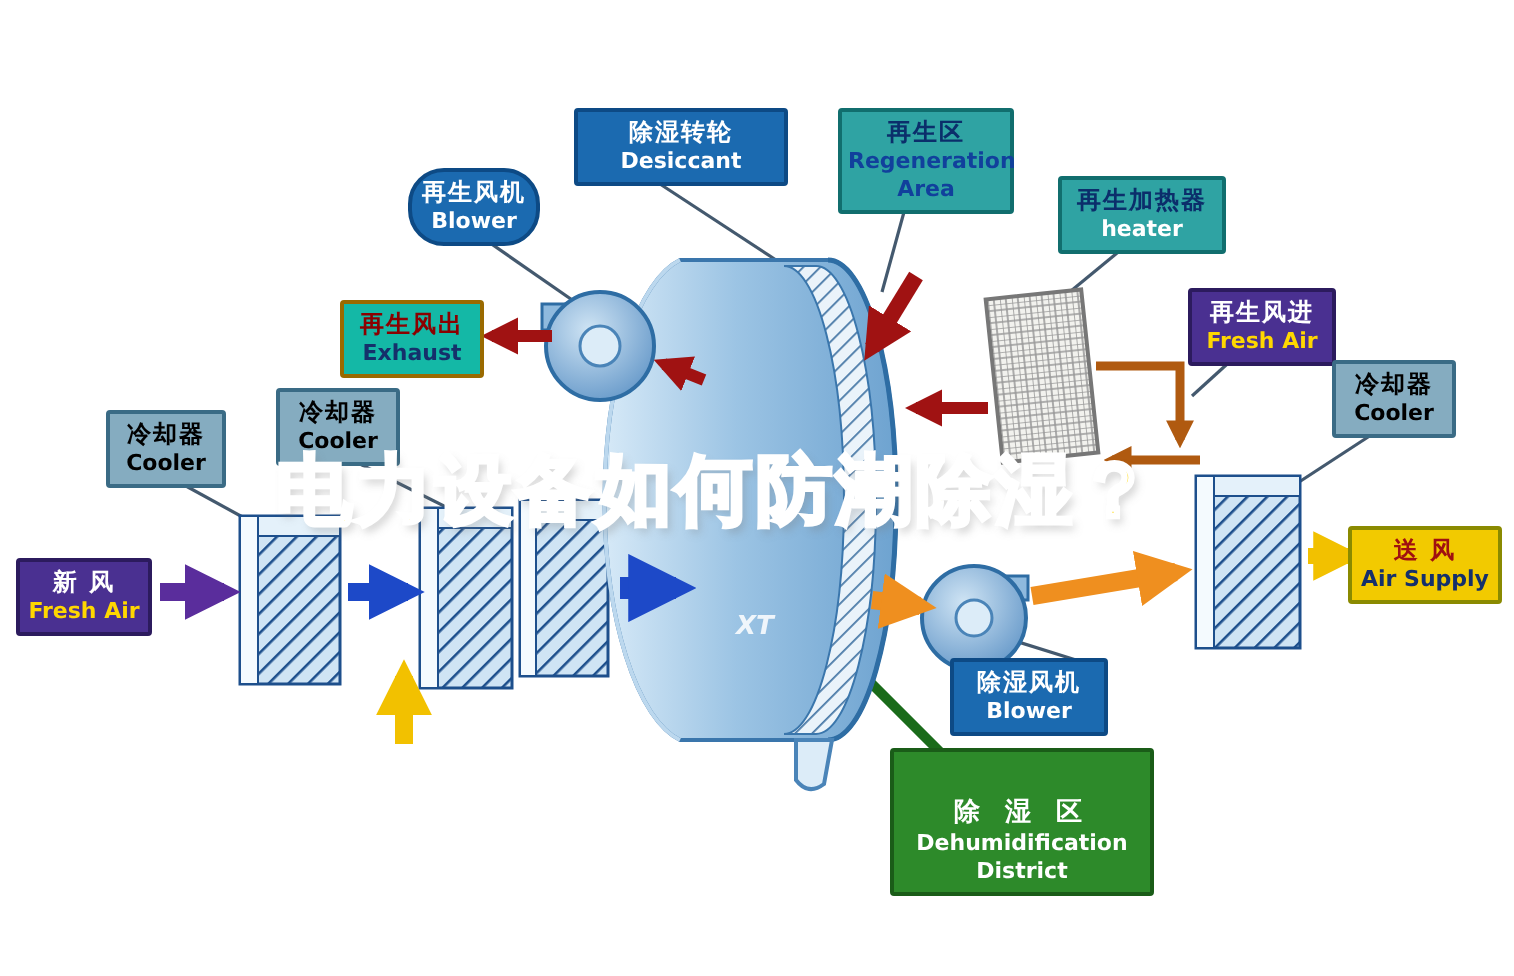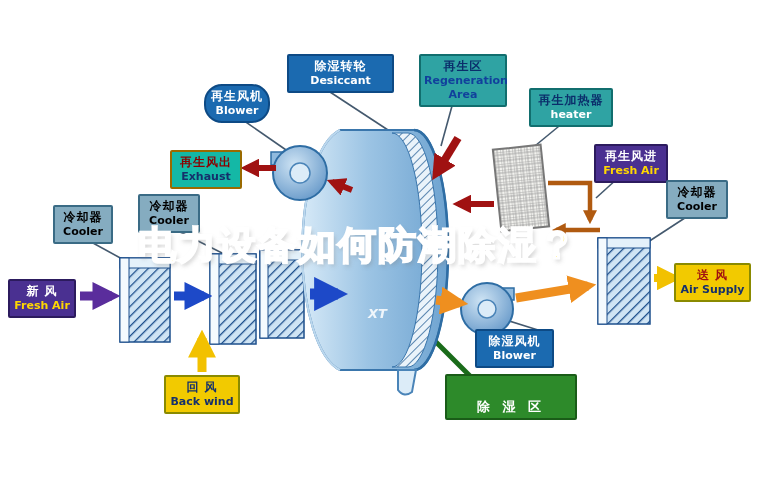--- a/index.html
+++ b/index.html
@@ -214,32 +214,29 @@
   <div class="lbl cool" style="left:666px;top:180px;width:62px;">
     <div class="zh">冷却器</div>
     <div class="en">Cooler</div>
   </div>
 
   <div class="lbl purple" style="left:8px;top:279px;width:68px;">
     <div class="zh">新  风</div>
     <div class="en">Fresh Air</div>
   </div>
 
-  <div class="lbl yellow" style="left:164px;top:375px;width:76px;">
-    <div class="zh">回  风</div>
-    <div class="en">Back wind</div>
-  </div>
 
   <div class="lbl yellow zh-red" style="left:674px;top:263px;width:77px;">
     <div class="zh">送  风</div>
     <div class="en">Air Supply</div>
   </div>
 
   <div class="lbl blue" style="left:475px;top:329px;width:79px;">
     <div class="zh">除湿风机</div>
     <div class="en">Blower</div>
   </div>
 
   <div class="lbl green" style="left:445px;top:374px;width:132px;">
     <div class="zh">除  湿  区</div>
+    <div class="en">Dehumidification District</div>
   </div>
 
 </div>
 
 </body></html>

